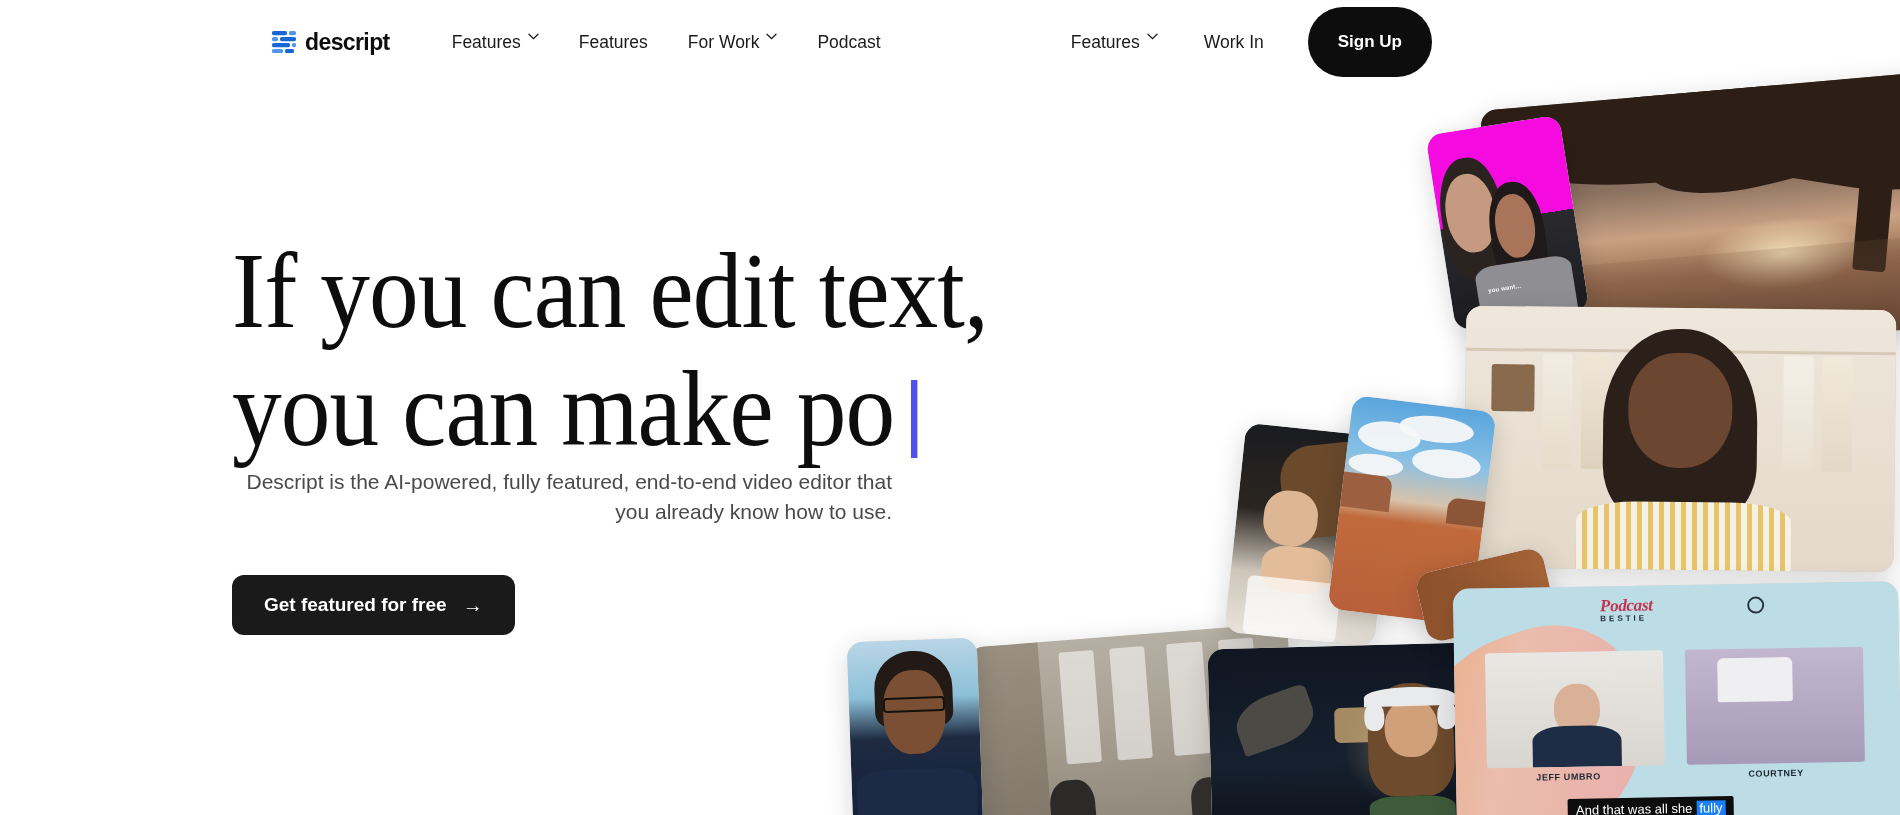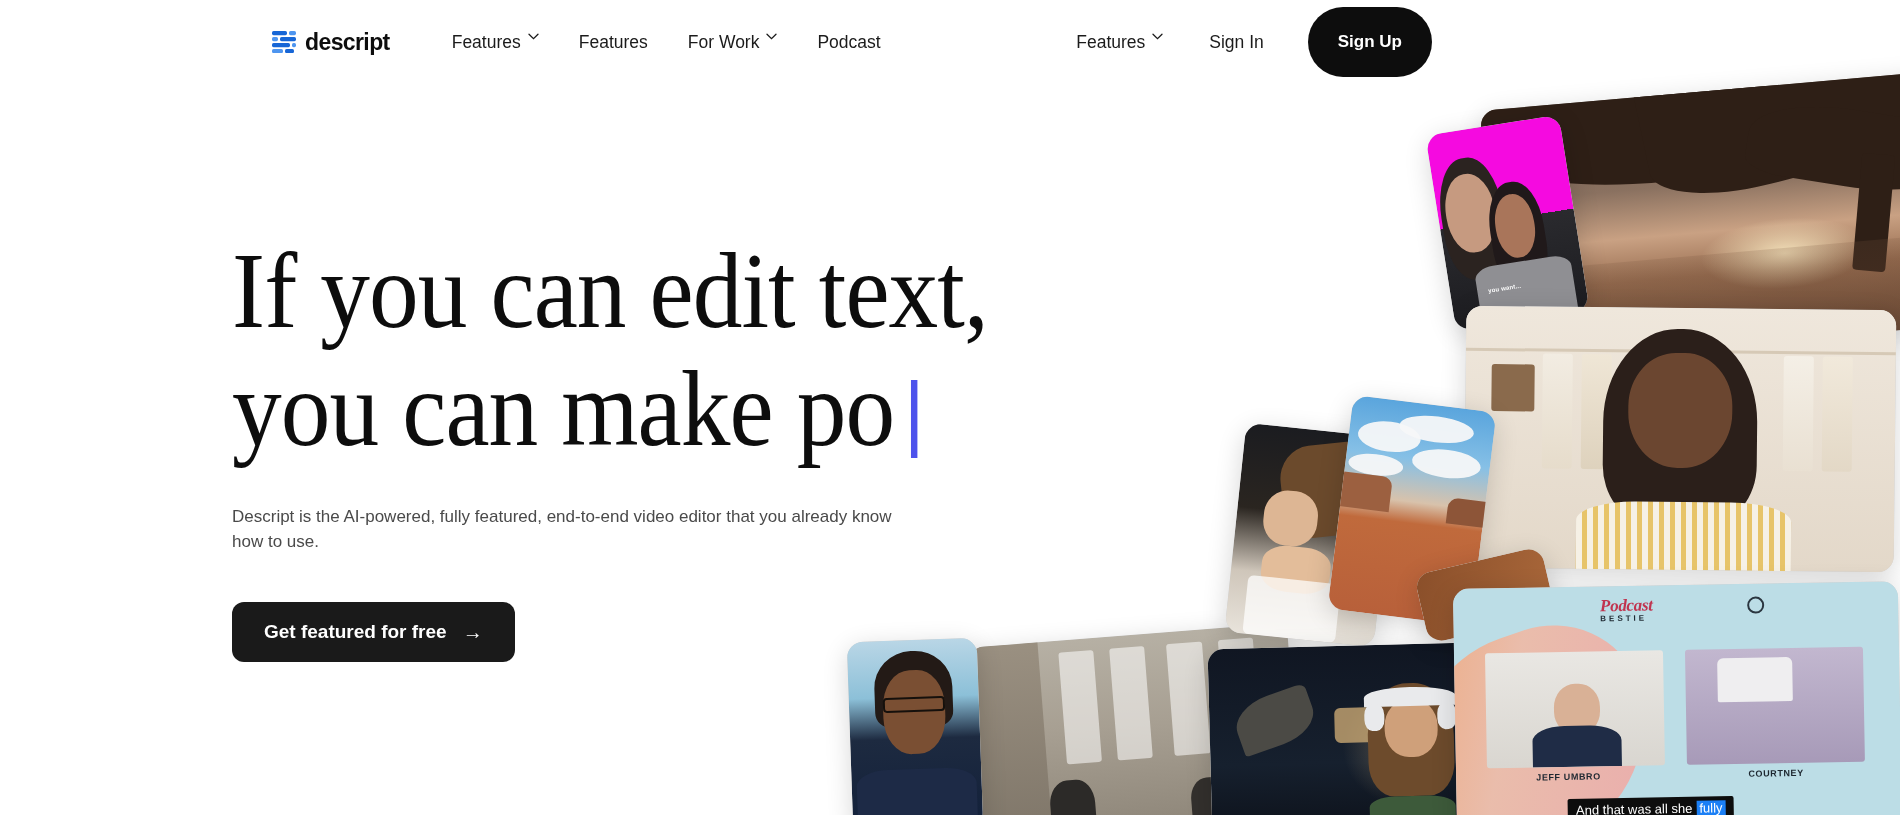--- a/index.html
+++ b/index.html
@@ -146,26 +146,26 @@
   .caret {
     display: inline-block;
     width: 7px;
     height: 78px;
     background: #4d52ec;
     vertical-align: -13px;
     margin-left: 18px;
   }
 
   .subhead {
-    margin-top: 38px;
-    font-size: 17px;
+    font-size: 21px;
     line-height: 1.42;
     color: #4a4a4a;
     max-width: 660px;
     font-family: "Liberation Sans", sans-serif;
+    text-align: right;
   }
 
   .cta {
     margin-top: 48px;
     display: inline-flex;
     align-items: center;
     gap: 16px;
     background: #1a1a1a;
     color: #ffffff;
     border: none;
@@ -407,21 +407,21 @@
       <div class="nav-item">
         <span>Features</span>
         <span class="chev">
           <svg width="11" height="7" viewBox="0 0 11 7" xmlns="http://www.w3.org/2000/svg">
             <path d="M1 1.2 L5.5 5.6 L10 1.2" stroke="#1b1b1b" stroke-width="1.3" fill="none" stroke-linecap="round"></path>
           </svg>
         </span>
       </div>
 
       <div class="signin">
-        <span>Sign In</span>
+        <span>Work In</span>
       </div>
 
       <button class="signup">Sign Up</button>
     </div>
   </nav>
 
   <section class="hero">
     <h1 class="headline">
       <span>If you can edit text,</span>
       <span class="line2">

